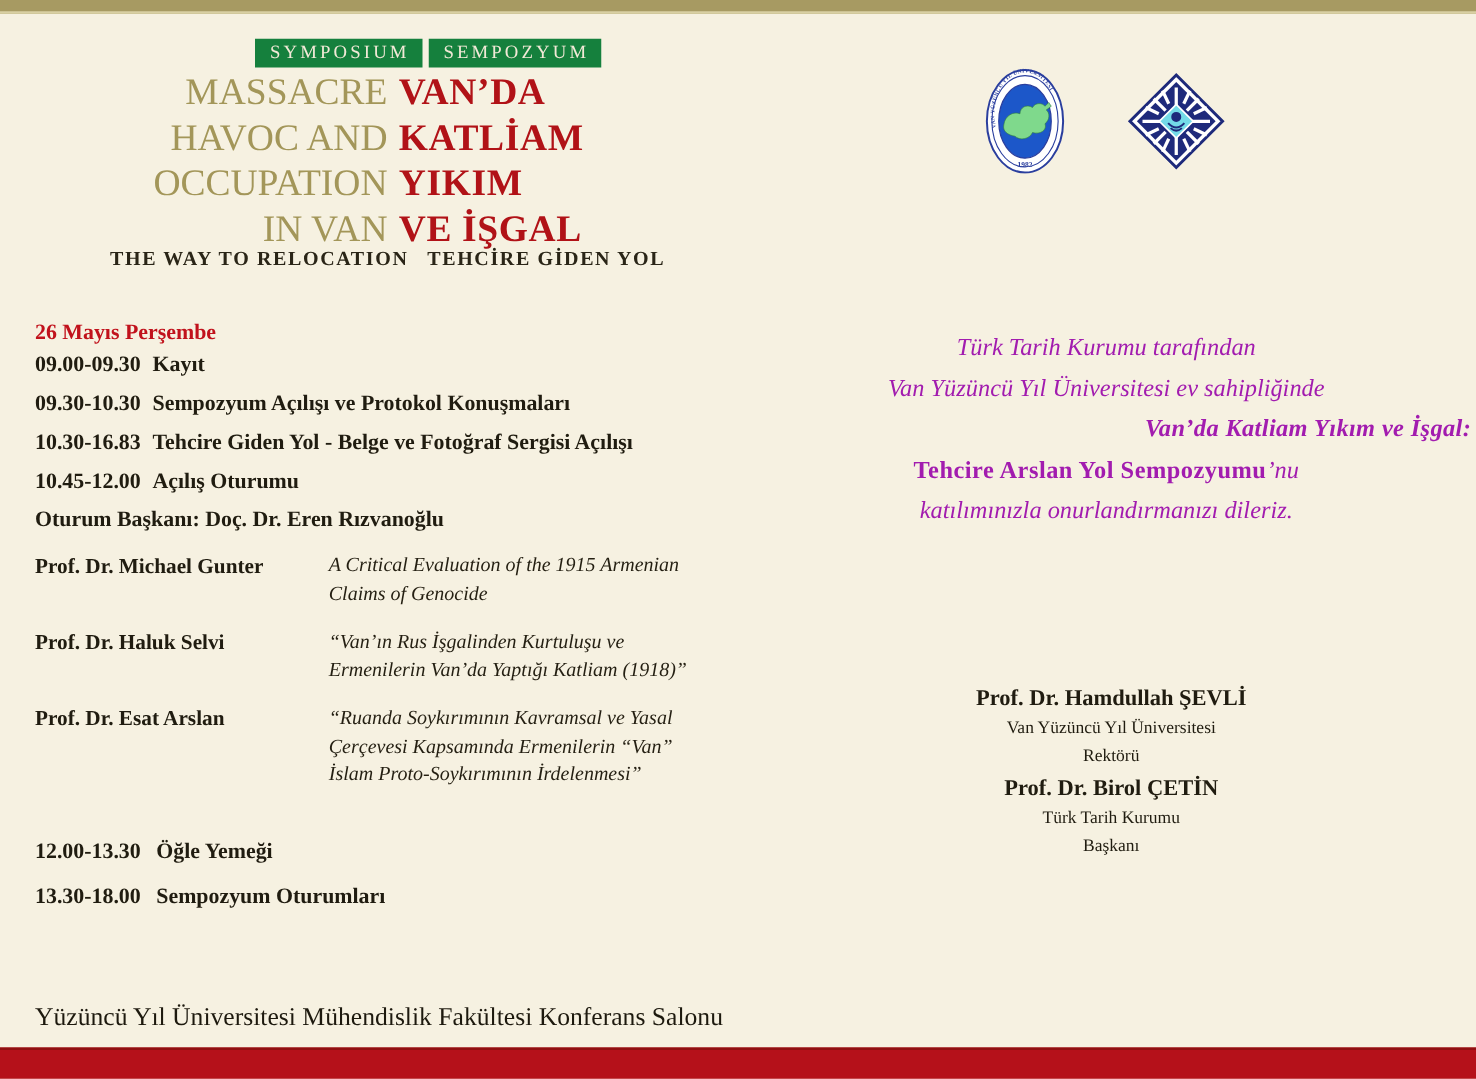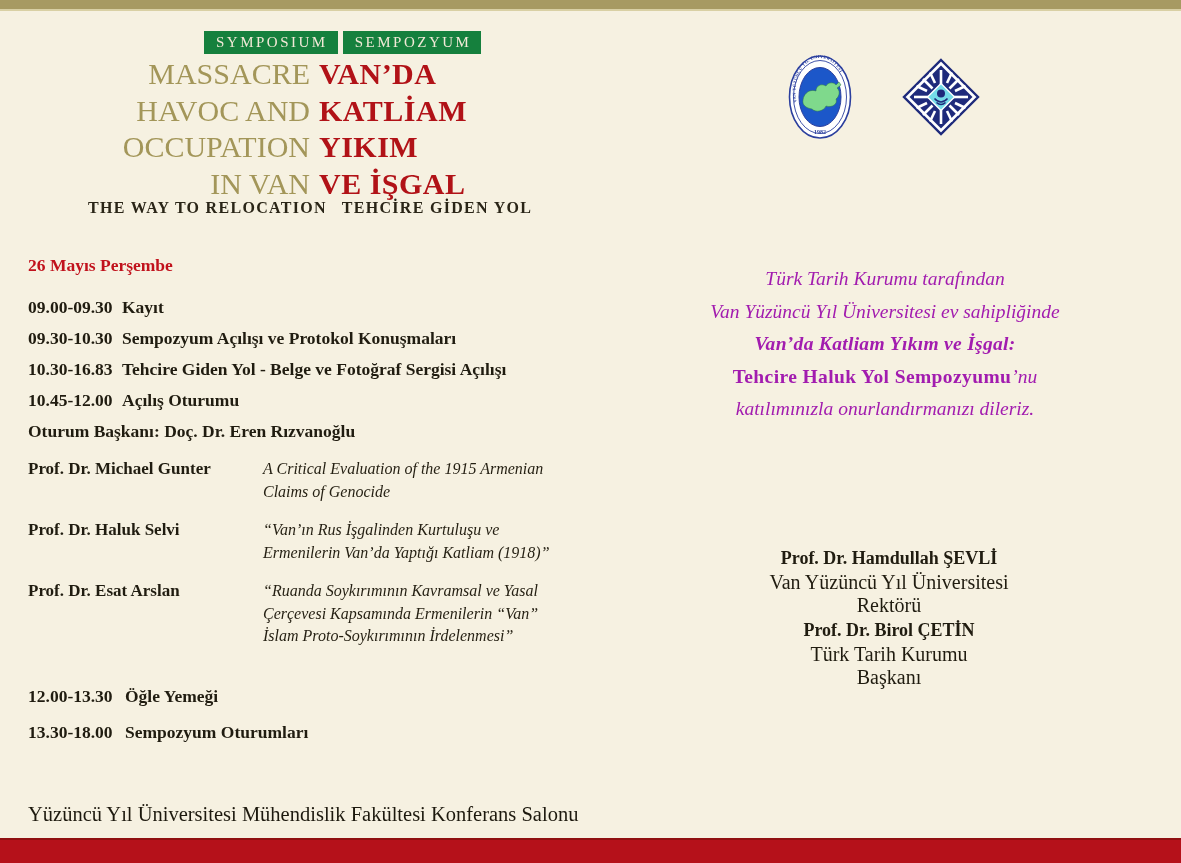--- a/index.html
+++ b/index.html
@@ -23,43 +23,43 @@
   .title-tr{text-align:left;color:#b11217;font-weight:bold;letter-spacing:0.5px;}
 
   .subtitle{position:absolute;left:88px;top:199px;font-size:16px;font-weight:bold;letter-spacing:1.3px;color:#2a2517;}
   .subtitle .gap{display:inline-block;width:15px;}
 
   
   .logos{position:absolute;left:788px;top:55px;display:flex;align-items:center;gap:50px;}
 
   
   .program{position:absolute;left:28px;top:254px;width:565px;}
-  .program-date{color:#c1121c;font-weight:bold;font-size:17.5px;line-height:22px;margin-bottom:20px;}
+  .program-date{color:#c1121c;font-weight:bold;font-size:17.5px;line-height:22px;margin-bottom:4px;}
   .program-row{display:flex;font-weight:bold;font-size:17.5px;line-height:22px;margin-bottom:9px;}
   .program-row .time{width:94px;flex:none;}
   .chair-line{font-weight:bold;font-size:17.5px;line-height:22px;margin-bottom:16px;}
   .speaker-row{display:flex;margin-bottom:16px;}
   .speaker-name{width:235px;flex:none;font-weight:bold;font-size:17px;line-height:22.5px;}
   .speaker-talk{font-style:italic;font-size:16px;line-height:22.5px;color:#241f12;}
   .afternoon{margin-top:37px;}
   .afternoon .program-row{margin-bottom:14px;}
   .afternoon .program-row .time{width:97px;}
 
   
   .invitation{position:absolute;left:593px;top:263px;width:584px;text-align:center;color:#a21caf;font-size:19.5px;line-height:32.5px;}
   .inv-italic{font-style:italic;}
-  .inv-bold-italic{font-style:italic;font-weight:bold;letter-spacing:0.3px;}
+  .inv-bold-italic{font-style:italic;font-weight:bold;letter-spacing:0.3px;text-align:right;}
   .inv-bold{font-weight:bold;letter-spacing:0.4px;}
   .inv-suffix{font-style:italic;font-weight:normal;letter-spacing:0;}
 
   
   .signatories{position:absolute;left:633px;top:545px;width:512px;display:flex;flex-direction:column;}
   .signatory{flex:1;text-align:center;}
   .sig-name{font-weight:bold;font-size:18px;line-height:26px;}
-  .sig-org,.sig-role{font-size:20px;line-height:23px;}
+  .sig-org,.sig-role{font-size:14px;line-height:23px;}
 
   
   .footer{position:absolute;left:28px;top:803px;font-size:20.5px;color:#1d190e;}
 </style>
 </head>
 <body>
 
 <div class="top-bar"></div>
 
 <div class="badges">
@@ -181,21 +181,21 @@
       <span class="time">13.30-18.00</span>
       <span class="label">Sempozyum Oturumları</span>
     </div>
   </div>
 </div>
 
 <div class="invitation">
   <div class="inv-italic">Türk Tarih Kurumu tarafından</div>
   <div class="inv-italic">Van Yüzüncü Yıl Üniversitesi ev sahipliğinde</div>
   <div class="inv-bold-italic">Van’da Katliam Yıkım ve İşgal:</div>
-  <div class="inv-bold"><span>Tehcire Haluk Yol Sempozyumu</span><span class="inv-suffix">’nu</span></div>
+  <div class="inv-bold"><span>Tehcire Arslan Yol Sempozyumu</span><span class="inv-suffix">’nu</span></div>
   <div class="inv-italic">katılımınızla onurlandırmanızı dileriz.</div>
 </div>
 
 <div class="signatories">
   <div class="signatory">
     <div class="sig-name">Prof. Dr. Hamdullah ŞEVLİ</div>
     <div class="sig-org">Van Yüzüncü Yıl Üniversitesi</div>
     <div class="sig-role">Rektörü</div>
   </div>
   <div class="signatory">

